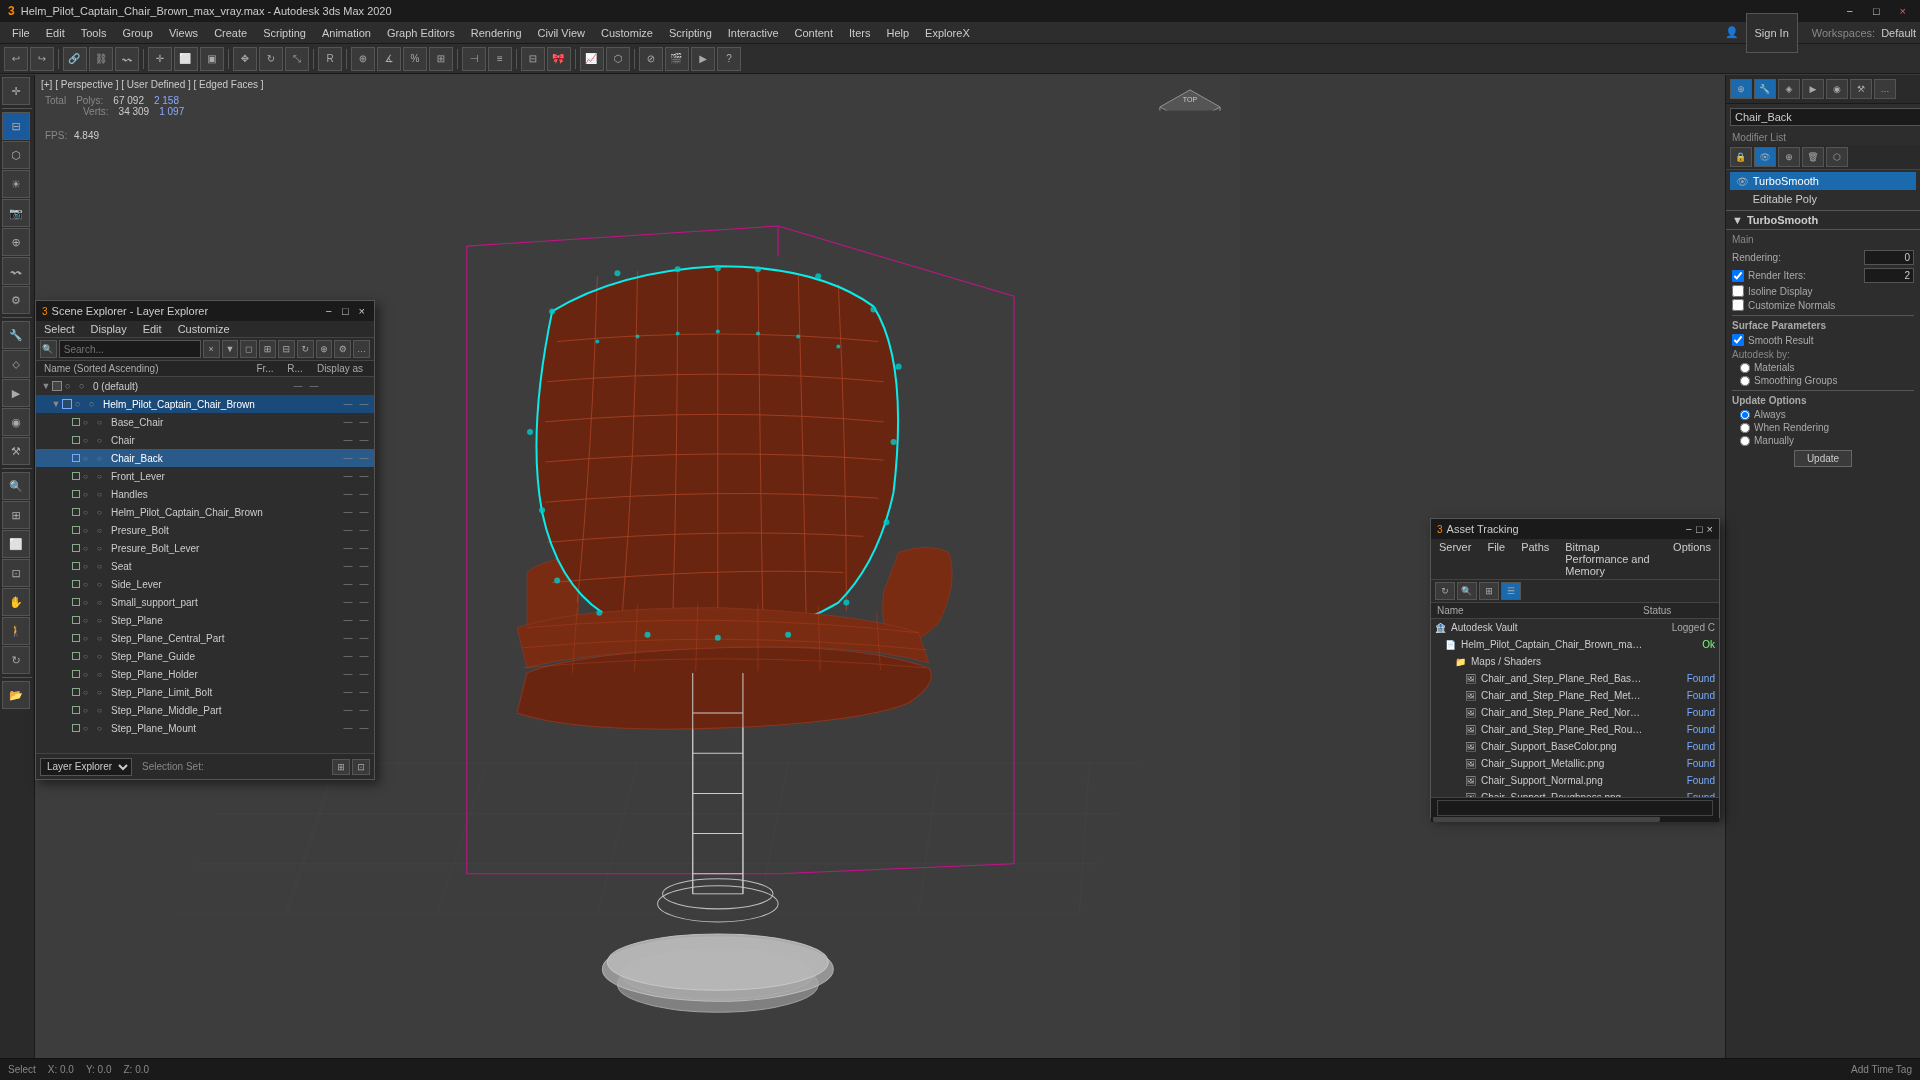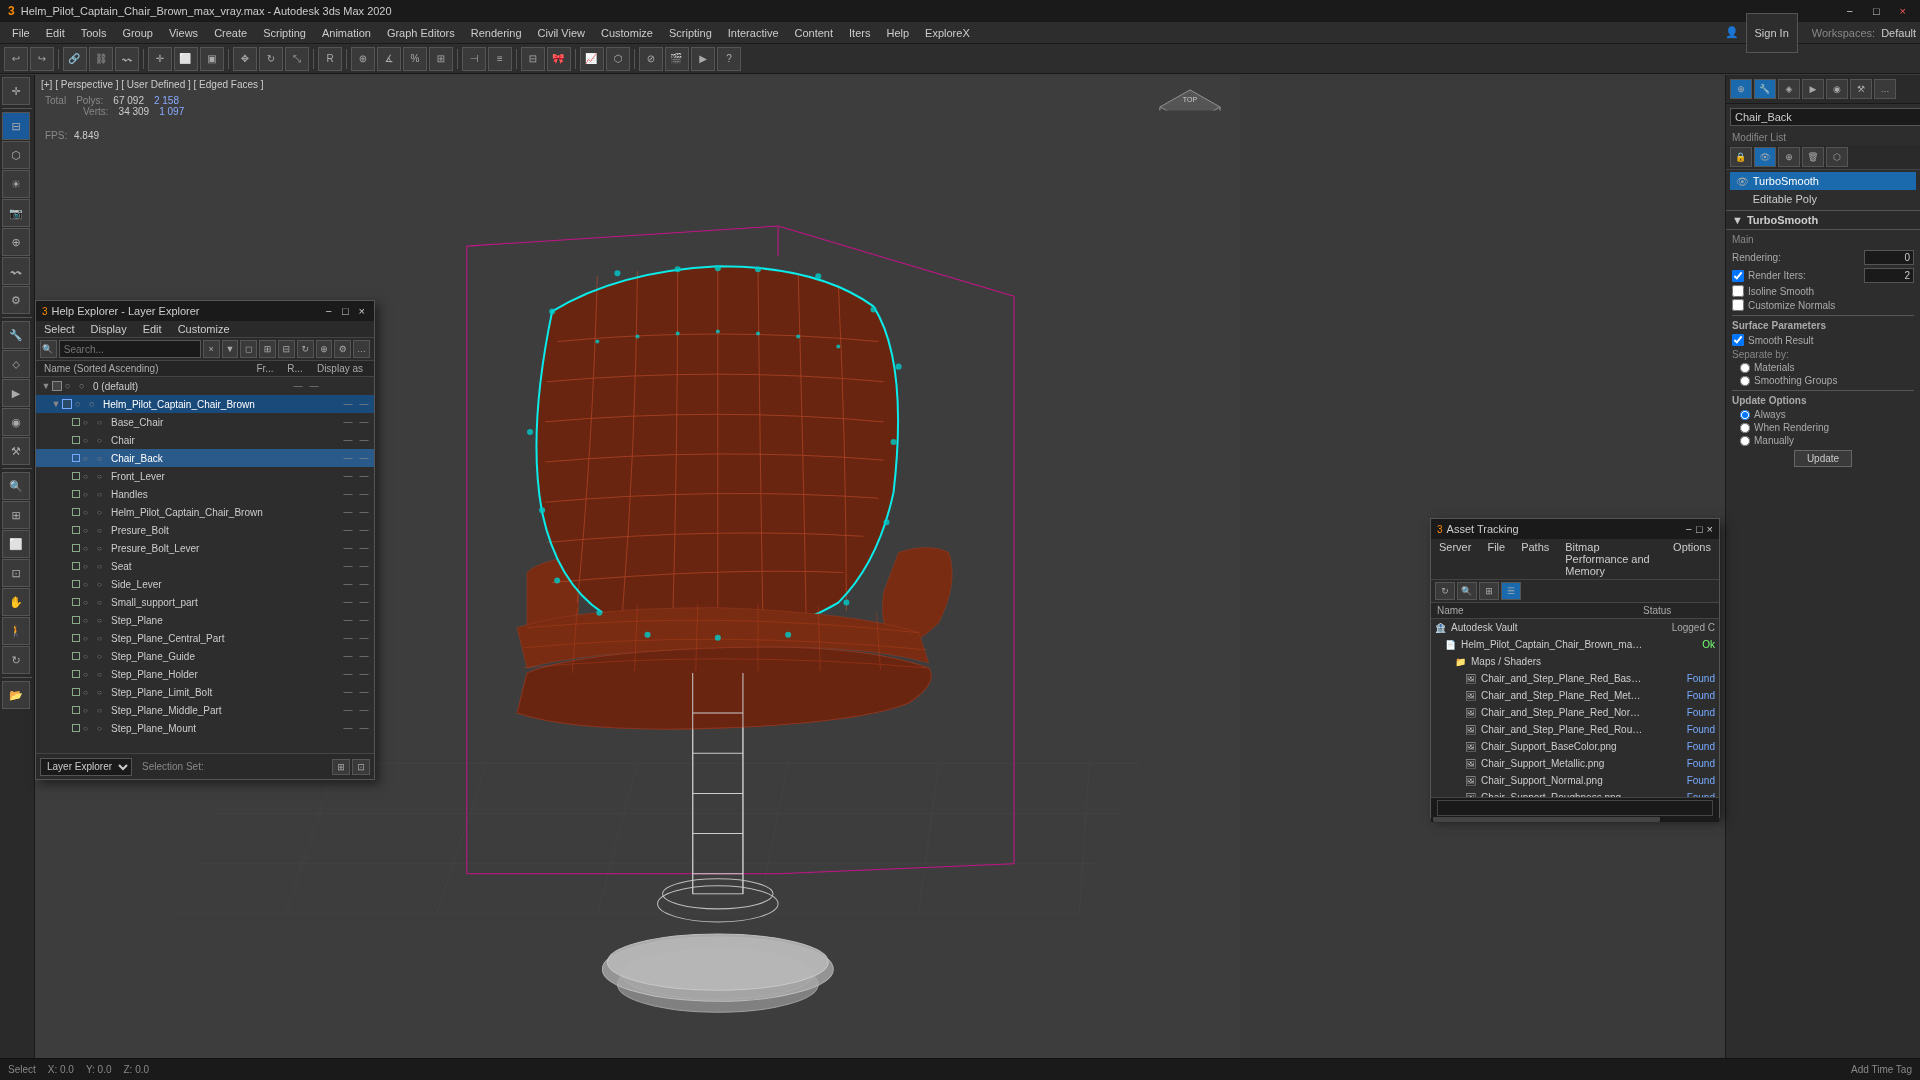--- a/index.html
+++ b/index.html
@@ -472,38 +472,38 @@
     </div>
 
     <div class="prop-checkbox">
       <input type="checkbox" checked="" style="">
       <span class="prop-label">Render Iters:</span>
       <input class="prop-input" type="text" style="margin-left: auto;" value="2">
     </div>
 
     <div class="prop-checkbox">
       <input type="checkbox" style="">
-      <span class="prop-label">Isoline Smooth</span>
+      <span class="prop-label">Isoline Display</span>
     </div>
 
     <div class="prop-checkbox">
       <input type="checkbox" style="">
       <span class="prop-label">Customize Normals</span>
     </div>
 
     <div class="section-divider"></div>
 
     <div style="color:#aaa;font-size:10px;font-weight:bold;margin-bottom:3px;">Surface Parameters</div>
 
     <div class="prop-checkbox">
       <input type="checkbox" checked="" style="">
       <span class="prop-label">Smooth Result</span>
     </div>
 
-    <div style="color:#888;font-size:10px;margin-bottom:2px;margin-top:3px;">Separate by:</div>
+    <div style="color:#888;font-size:10px;margin-bottom:2px;margin-top:3px;">Autodesk by:</div>
 
     <div class="prop-radio">
       <input type="radio" name="separate" style="">
       <span class="prop-label">Materials</span>
     </div>
 
     <div class="prop-radio">
       <input type="radio" name="separate" style="">
       <span class="prop-label">Smoothing Groups</span>
     </div>
@@ -528,21 +528,21 @@
     </div>
 
     <button class="update-btn">Update</button>
   </div>
 </div>
 
 <div id="scene-explorer">
   <div id="se-title">
     <div id="se-title-left">
       <span style="color:#f80;font-size:10px;">3</span>
-      <span>Help Explorer - Layer Explorer</span>
+      <span>Scene Explorer - Layer Explorer</span>
     </div>
     <div id="se-title-right">
       <span>−</span>
       <span>□</span>
       <span>×</span>
     </div>
   </div>
   <div id="se-menu">
     <div class="se-menu-item">Select</div>
     <div class="se-menu-item">Display</div>

